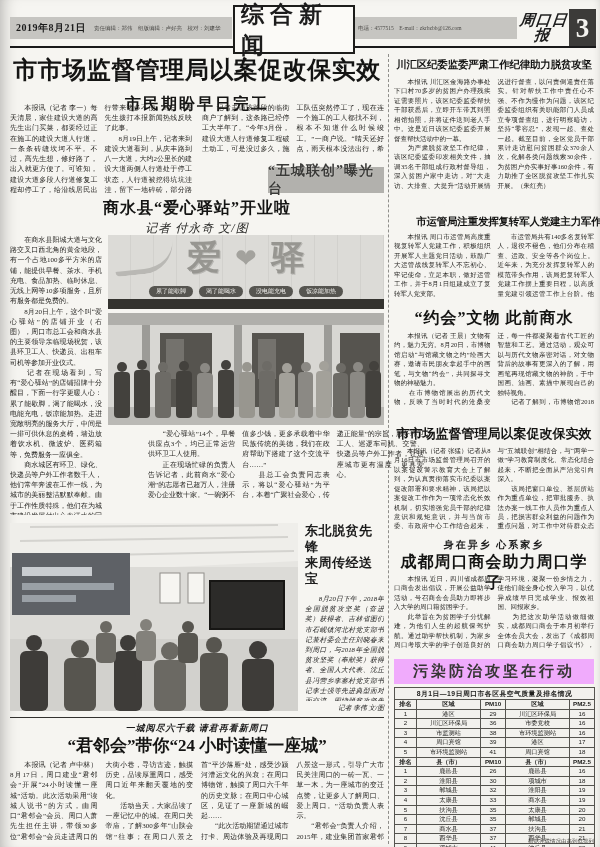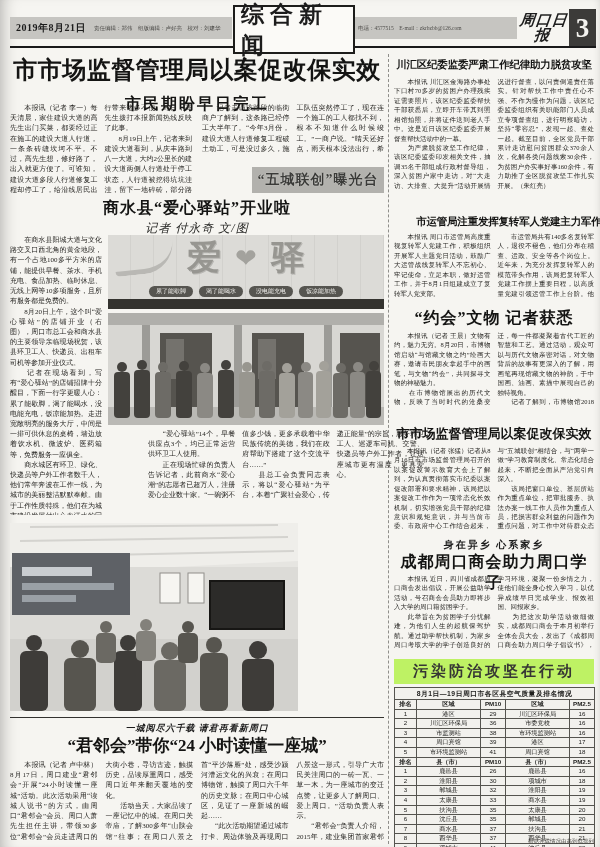--- a/index.html
+++ b/index.html
@@ -33,21 +33,21 @@
   .cols3{column-count:3;column-gap:7px;margin-left:40px;}
   .cols4{column-count:4;column-gap:8px;}
   .rbody{font-size:6.5px;line-height:1.45;}
 
   
   .lead-h{left:10px;top:55px;width:374px;height:30px;font-size:24px;letter-spacing:.5px;line-height:30px;}
   .lead-sub{left:10px;top:97px;width:374px;height:14px;font-size:16px;letter-spacing:2px;line-height:14px;}
   .lead-left{left:10px;top:103px;width:182px;height:92px;}
   .lead-right{left:202px;top:103px;width:182px;height:92px;}
   .lead-right .txt{height:60px;}
-  .expose{margin-top:4px;margin-left:auto;width:132px;height:26px;background:#b2b1ad;
+  .expose{margin-top:4px;margin-left:auto;width:116px;height:26px;background:#b2b1ad;
           display:flex;align-items:center;justify-content:center;}
   .expose span{font-size:14px;font-weight:bold;letter-spacing:1px;color:#3a3a38;
                text-shadow:0 0 1px #efeeea;}
 
   
   .aixin-h{left:10px;top:197px;width:374px;height:22px;font-size:16px;line-height:22px;letter-spacing:1px;}
   .aixin-by{left:10px;top:220px;width:374px;height:12px;text-align:center;font-size:12px;
             font-style:italic;letter-spacing:1px;color:#2a2a28;}
   .aixin-left{left:10px;top:235px;width:92px;height:280px;}
   .aixin-right{left:108px;top:235px;width:276px;height:280px;}
@@ -90,21 +90,21 @@
   .ra-b1{top:77px;height:119px;}
   .ra-h2{top:213px;height:18px;font-size:10.5px;line-height:18px;letter-spacing:-.2px;margin-left:20px;}
   .ra-b2{top:232px;height:70px;}
   .ra-h3{top:307px;height:21px;font-size:16px;line-height:21px;letter-spacing:1px;}
   .ra-b3{top:331px;height:80px;}
   .ra-h4{top:424px;height:20px;font-size:13px;line-height:20px;}
   .ra-b4{top:446px;height:87px;}
   .ra-k5{top:538px;height:13px;font-size:10px;line-height:13px;letter-spacing:2px;font-weight:bold;text-align:center;}
   .ra-h5{top:551px;height:21px;font-size:16px;line-height:21px;letter-spacing:1px;}
   .ra-b5{top:574px;height:80px;}
-  .poll-banner{top:659px;height:25px;background:#bef264;display:flex;align-items:center;justify-content:center;}
+  .poll-banner{top:659px;height:25px;background:#f0abfc;display:flex;align-items:center;justify-content:center;}
   .poll-banner span{font-size:15px;font-weight:bold;letter-spacing:3px;color:#363634;}
   .poll-table{top:687px;}
   table.air{width:200px;border-collapse:collapse;table-layout:fixed;background:#f2f1ed;
             font-family:"Liberation Sans",sans-serif;}
   table.air th,table.air td{border:1px solid #55544f;font-size:6.2px;line-height:8.6px;
             padding:0;text-align:center;color:#21211f;font-weight:normal;overflow:hidden;white-space:nowrap;}
   table.air th{font-weight:bold;}
   table.air .title-cell{font-size:6.8px;line-height:11px;letter-spacing:.5px;}
   .poll-note{top:838px;text-align:right;font-size:5.5px;color:#45443f;padding-right:2px;}
 </style>
@@ -247,39 +247,47 @@
             <rect x="232" y="136" width="32" height="52" rx="6"></rect>
           <circle cx="96" cy="104" r="6" fill="#6b6963"></circle>
             <rect x="86" y="110" width="20" height="30" rx="5" fill="#6b6963"></rect>
           <circle cx="136" cy="102" r="6" fill="#83817b"></circle>
             <rect x="126" y="108" width="20" height="30" rx="5" fill="#83817b"></rect>
           <circle cx="178" cy="104" r="6" fill="#57554f"></circle>
             <rect x="168" y="110" width="20" height="30" rx="5" fill="#57554f"></rect>
         </g>
       </svg>
     </div>
+    <div class="txtcol">
+      <div class="dongbei-h">
+        <div>东北脱贫先锋</div>
+        <div>来周传经送宝</div>
+      </div>
+      <div class="dongbei-body">　　8月20日下午，2018年全国脱贫攻坚奖（奋进奖）获得者、吉林省图们市石岘镇河北村党支部书记兼村委会主任刘晓春来到周口，与2018年全国脱贫攻坚奖（奉献奖）获得者、全国人大代表、沈丘县冯营乡李寨村党支部书记李士强等先进典型面对面交流，围绕脱贫攻坚先进事迹和经验做法进行分享，为我市打赢脱贫攻坚战传经送宝，助力乡村振兴。</div>
+      <div class="dongbei-sig">记者 李伟 文/图</div>
+    </div>
   </div>
 
   <div class="abs left-rule"></div>
   <div class="abs jl-kicker">一城阅尽六千载 请君再看新周口</div>
   <div class="abs headline jl-h">“君邻会”带你“24 小时读懂一座城”</div>
   <div class="abs body-text cols4 jl-body">　　本报讯（记者 卢中林）8月17日，周口建业“君邻会”开展“24小时读懂一座城”活动。此次活动采用“读城人说书”的方式，由周口“君邻会”会员、周口人萧先生担任主讲，带领30多位“君邻会”会员走进周口的大街小巷，寻访古迹，触摸历史，品读厚重周口，感受周口近年来翻天覆地的变化。
 　　活动当天，大家品读了一座记忆中的城。在周口关帝庙，了解300多年“山陕会馆”往事；在周口八景之首“平沙落雁”处，感受沙颍河漕运文化的兴衰；在周口博物馆，触摸了周口六千年的历史文脉；在周口中心城区，见证了一座新城的崛起……
 　　“此次活动期望通过城市打卡、周边体验及再现周口八景这一形式，引导广大市民关注周口的一砖一瓦、一草一木，为一座城市的变迁点赞，让更多人了解周口、爱上周口。”活动负责人表示。
 　　“君邻会”负责人介绍，2015年，建业集团首家君邻会会员俱乐部成立，目前周口等地的会员家庭已达1万余户。此次活动共吸引24万余人次参与线上互动，会员们纷纷表示受益匪浅。②6</div>
 
   <div class="abs rh headline ra-h1">川汇区纪委监委严肃工作纪律助力脱贫攻坚</div>
   <div class="abs rh body-text rbody cols2 ra-b1">　　本报讯 川汇区金海路办事处下口村70多岁的贫困户办理残疾证需要照片，该区纪委监委帮扶干部获悉后，立即开车带其到照相馆拍照，并将证件送到老人手中。这是近日该区纪委监委开展督查帮扶活动中的一幕。
 　　为严肃脱贫攻坚工作纪律，该区纪委监委印发相关文件，抽调35名干部组成行政村督导组，深入贫困户家中走访，对“大走访、大排查、大提升”活动开展情况进行督查，以问责倒逼责任落实。针对帮扶工作中责任心不强、不作为慢作为问题，该区纪委监委组织有关职能部门人员成立专项督查组，进行明察暗访，坚持“零容忍”，发现一起、查处一起。截至目前，全区党员干部累计走访慰问贫困群众370余人次，化解各类问题线索30余件，为贫困户办实事好事160余件，有力助推了全区脱贫攻坚工作扎实开展。（朱红亮）</div>
 
   <div class="abs rh headline ra-h2">市运管局注重发挥复转军人党建主力军作用</div>
   <div class="abs rh body-text rbody cols2 ra-b2">　　本报讯 周口市运管局高度重视复转军人党建工作，积极组织开展军人主题党日活动，鼓励广大运管战线复转军人不忘初心、牢记使命，立足本职，做好运管工作，并于8月1日组建成立了复转军人党支部。
 　　市运管局共有140多名复转军人，退役不褪色，他们分布在稽查、运政、安全等各个岗位上。近年来，为充分发挥复转军人的模范带头作用，该局把复转军人党建工作摆上重要日程，以高质量党建引领运管工作上台阶。他们结合本职工作，对表先进、找差距、抓落实，职工精神面貌焕然一新，为正在开展的运管体制改革奠定了良好基础。②1（记者）</div>
 
-  <div class="abs rh headline ra-h3">“约会”文物 记者获悉</div>
+  <div class="abs rh headline ra-h3">“约会”文物 此前商水</div>
   <div class="abs rh body-text rbody cols2 ra-b3">　　本报讯（记者 王晨）文物有约，魅力无穷。8月20日，市博物馆启动“与馆藏文物之约”绘画大赛，邀请市民朋友拿起手中的画笔，与文物“约会”，共同探寻文物的神秘魅力。
 　　在市博物馆展出的历代文物，反映了当时时代的沧桑变迁，每一件都凝聚着古代工匠的智慧和工艺。通过活动，观众可以与历代文物亲密对话，对文物背后的故事有更深入的了解，用画笔再现馆藏文物的神韵，于中国画、油画、素描中展现自己的独特视角。
 　　记者了解到，市博物馆2018年举办了第一届“与馆藏文物之约”绘画大赛，受到市民及各大美术机构、学校的广泛参与，评选出优秀作品50余件进行展出。
 　　记者获悉，自8月20日至10月20日，市民可到市博物馆免费领取参赛表，绘画作品完成后，市博物馆将组织专家评选出一、二、三等奖，颁发证书和奖品。②4</div>
 
   <div class="abs rh headline ra-h4">市市场监督管理局以案促改保实效</div>
   <div class="abs rh body-text rbody cols2 ra-b4">　　本报讯（记者 张猛）记者从8月16日市市场监督管理局召开的以案促改警示教育大会上了解到，为认真贯彻落实市纪委以案促改部署和要求精神，该局把以案促改工作作为一项常态化长效机制，切实增强党员干部的纪律意识和规矩意识，并与当前市委、市政府中心工作结合起来，与“五城联创”相结合，与“两学一做”学习教育制度化、常态化结合起来，不断把全面从严治党引向深入。
 　　该局把窗口单位、基层所站作为重点单位，把审批服务、执法办案一线工作人员作为重点人员，把损害群众利益的问题作为重点问题，对工作中对待群众态度生硬、推诿扯皮、吃拿卡要、故意刁难等行为严肃查处。
 　　此次以案促改工作将持续到今年3月，分为警示教育、查摆剖析、整改提升、建章立制4个阶段。②5</div>
 

